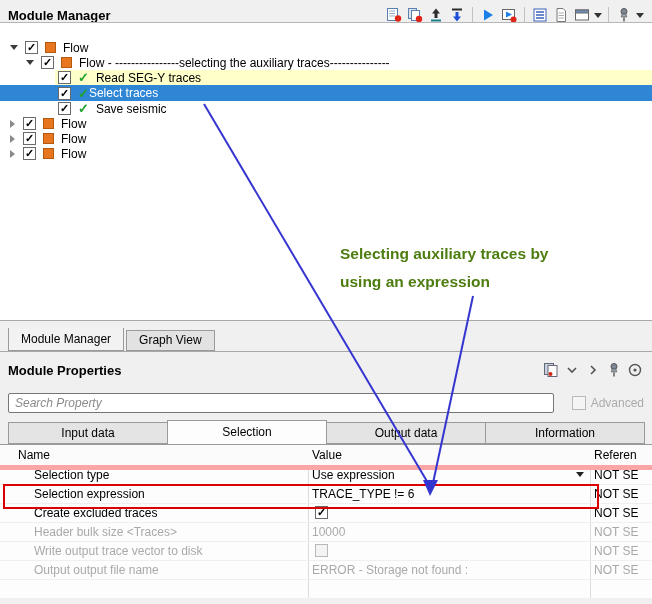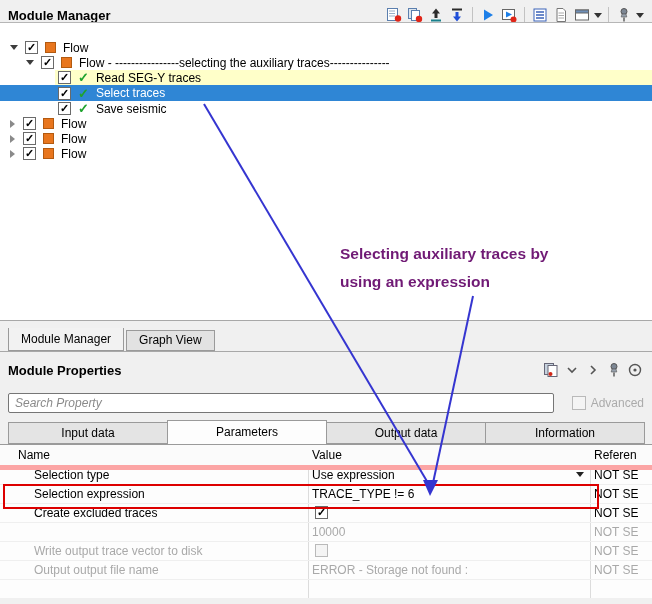--- a/index.html
+++ b/index.html
@@ -69,21 +69,21 @@
   .dim{color:#a9a9a9}
   .vcb{position:absolute;left:315px;width:11px;height:11px;background:#fff;border:1px solid #6a6a6a;
        font-weight:bold;font-size:11px;line-height:11px;text-align:center}
   .vcb.checked::after{content:"\2713"}
   .vcb.disabled{background:#f4f4f4;border-color:#b9b9b9}
   .ddcaret{position:absolute;left:576px;width:0;height:0;border-left:4px solid transparent;border-right:4px solid transparent;border-top:5px solid #222}
 
   
   #red-box{position:absolute;left:3px;top:484px;width:592px;height:21px;border:2px solid #dd0000;z-index:20;pointer-events:none}
   #annot-svg{position:absolute;left:0;top:0;z-index:30;pointer-events:none}
-  #annot-text{position:absolute;left:340px;top:240px;z-index:31;color:#701a75;font-weight:bold;
+  #annot-text{position:absolute;left:340px;top:240px;z-index:31;color:#4d7c0f;font-weight:bold;
               font-size:15.5px;line-height:28px;pointer-events:none;white-space:nowrap}
 </style>
 </head>
 <body>
 
 <div class="panel-header" id="mm-header">
   <span class="panel-title">Module Manager</span>
   <div class="toolbar">
     <span class="ibtn">
         <svg class="i16" viewBox="0 0 16 16">
@@ -181,21 +181,21 @@
   <div class="trow" style="top:47px">
     <span class="hl" style="left:55px;background:#ffffc9"></span>
     <span class="cb checked" style="margin-left:58px"></span>
     <span class="gcheck" style="margin-left:7px"></span>
     <span class="tlbl" style="margin-left:7px">Read SEG-Y traces</span>
   </div>
 
   <div class="trow row-selected" style="top:62px;height:16px">
     <span class="cb checked" style="margin-left:58px"></span>
     <span class="gcheck" style="margin-left:7px"></span>
-    <span class="tlbl" style="margin-left:7px">Select traces</span>
+    <span class="tlbl" style="">Select traces</span>
   </div>
 
   <div class="trow" style="top:78px">
     <span class="cb checked" style="margin-left:58px"></span>
     <span class="gcheck" style="margin-left:7px"></span>
     <span class="tlbl" style="margin-left:7px">Save seismic</span>
   </div>
 
   <div class="trow" style="top:93px">
     <span class="exp-closed" style="margin-left:10px"></span>
@@ -261,21 +261,21 @@
 <div id="search-row">
   <input id="search-input" type="text" placeholder="Search Property" style="">
   <span class="adv-group">
     <span class="cb-dis"></span>
     <span class="adv-label">Advanced</span>
   </span>
 </div>
 
 <div id="param-tabs">
   <div class="ptab">Input data</div>
-  <div class="ptab active">Parameters</div>
+  <div class="ptab active">Selection</div>
   <div class="ptab">Output data</div>
   <div class="ptab">Information</div>
 </div>
 
 <div id="ptable">
   <div class="col-line" style="left:308px"></div>
   <div class="col-line" style="left:590px"></div>
   <div id="phead">
     <span class="hname">Name</span>
     <span class="hvalue">Value</span>
@@ -295,20 +295,21 @@
     <span class="pref">NOT SE</span>
   </div>
 
   <div class="prow" style="top:58px">
     <span class="pname">Create excluded traces</span>
     <span class="vcb checked"></span>
     <span class="pref">NOT SE</span>
   </div>
 
   <div class="prow" style="top:77px">
+    <span class="pname dim">Header bulk size &lt;Traces&gt;</span>
     <span class="pvalue dim">10000</span>
     <span class="pref dim">NOT SE</span>
   </div>
 
   <div class="prow" style="top:96px">
     <span class="pname dim">Write output trace vector to disk</span>
     <span class="vcb disabled"></span>
     <span class="pref dim">NOT SE</span>
   </div>
 

